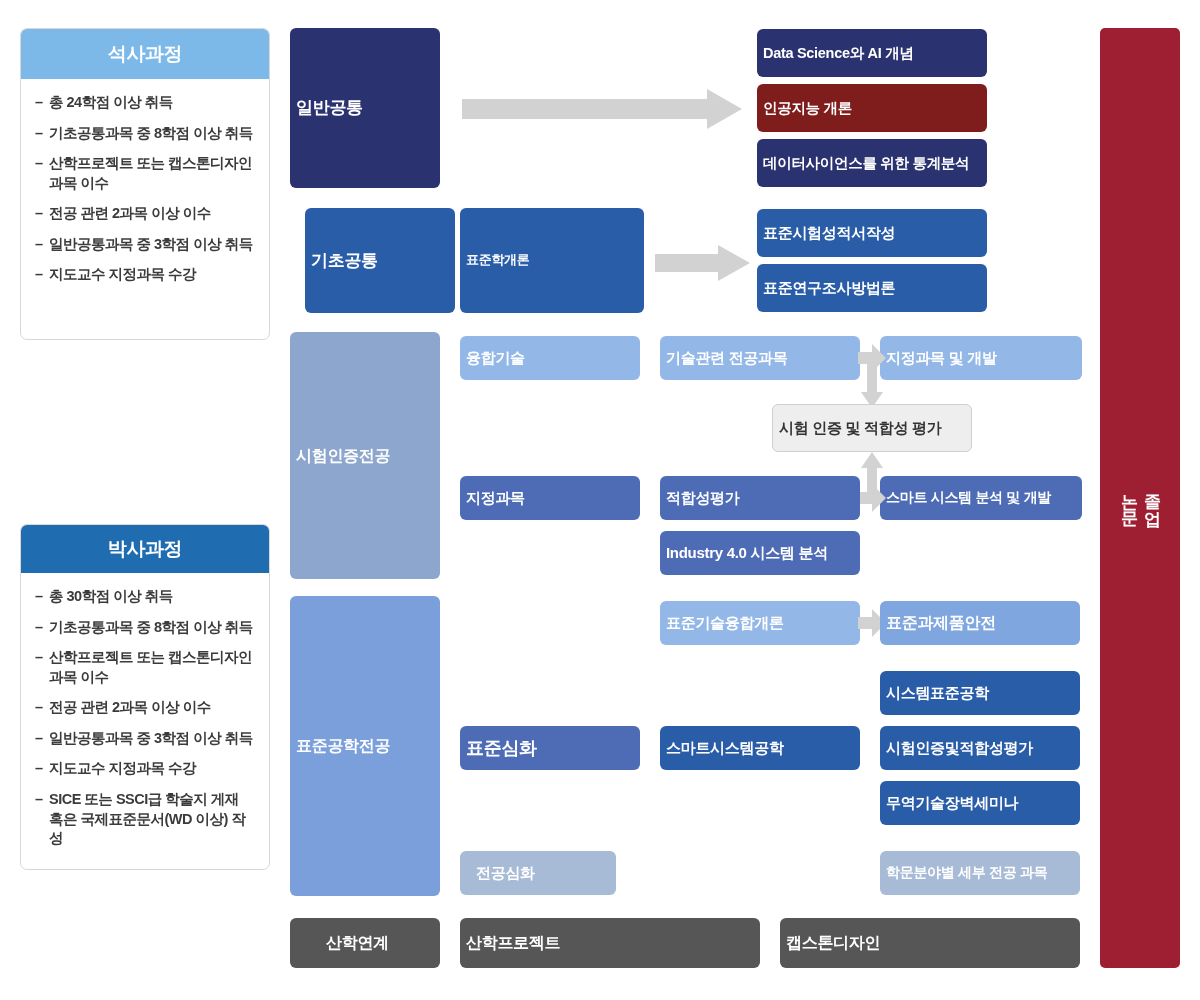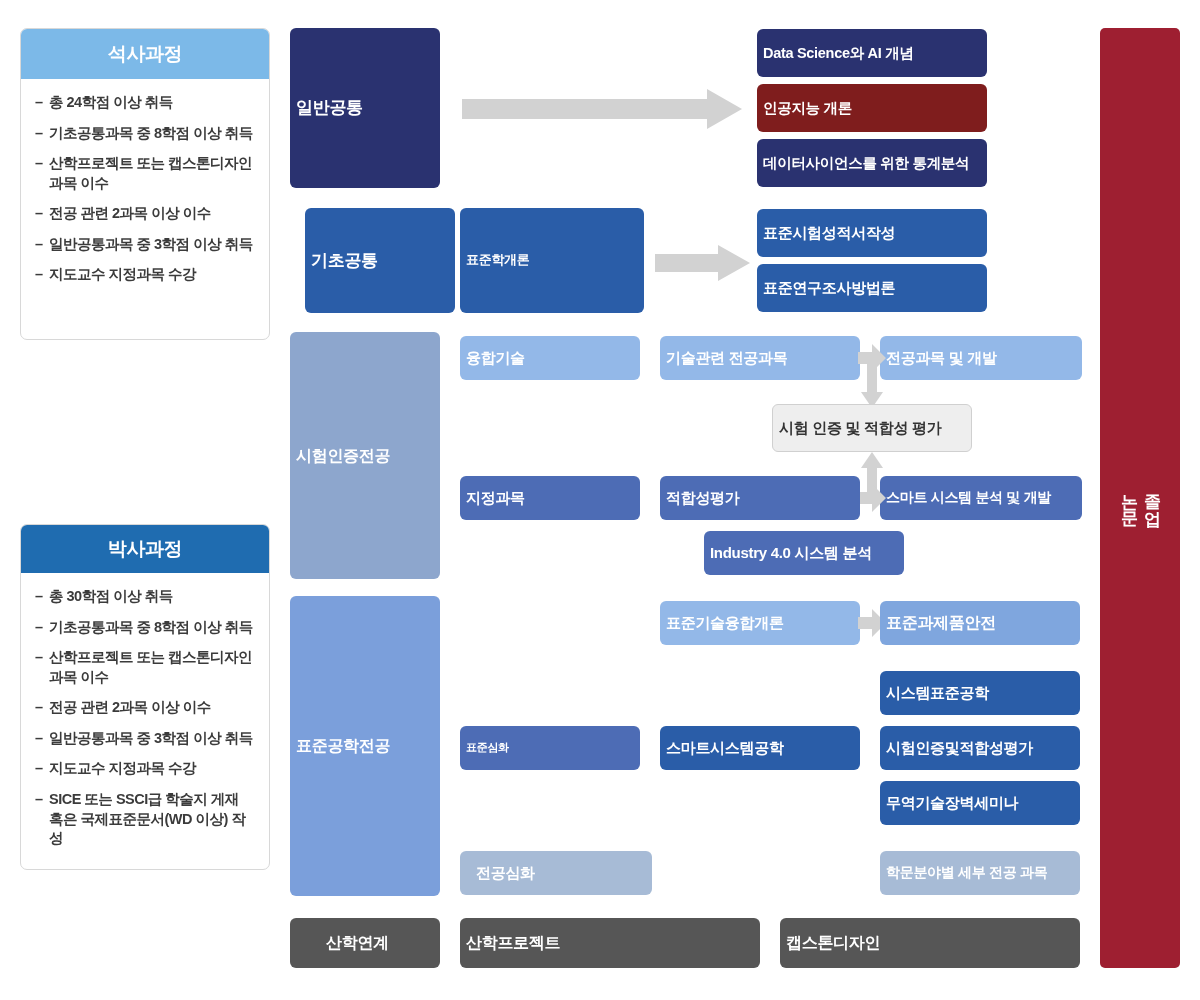--- a/index.html
+++ b/index.html
@@ -222,26 +222,26 @@
   <div class="box" style="left:460px; top:476px; width:180px; height:44px; background:#4d6cb5; font-size:15px;">
     <span>지정과목</span>
   </div>
 
   <div class="box" style="left:660px; top:336px; width:200px; height:44px; background:#93b8e8; font-size:15px;">
     <span>기술관련 전공과목</span>
   </div>
   <div class="box" style="left:660px; top:476px; width:200px; height:44px; background:#4d6cb5; font-size:15px;">
     <span>적합성평가</span>
   </div>
-  <div class="box" style="left:660px; top:531px; width:200px; height:44px; background:#4d6cb5; font-size:15px;margin-left:44px;">
+  <div class="box" style="left:660px; top:531px; width:200px; height:44px; background:#4d6cb5; font-size:15px;">
     <span>Industry 4.0 시스템 분석</span>
   </div>
 
   <div class="box" style="left:880px; top:336px; width:202px; height:44px; background:#93b8e8; font-size:15px;">
-    <span>전공과목 및 개발</span>
+    <span>지정과목 및 개발</span>
   </div>
   <div class="box" style="left:880px; top:476px; width:202px; height:44px; background:#4d6cb5; font-size:14px;">
     <span>스마트 시스템 분석 및 개발</span>
   </div>
 
   <div class="arrow-r" style="left:858px; top:344px; width:28px; height:28px;">
     <svg class="arrow-shape" width="28" height="28" viewBox="0 0 28 28">
       <polygon points="0,8 14,8 14,0 28,14 14,28 14,20 0,20" fill="#d2d2d2"></polygon>
     </svg>
   </div>
@@ -261,24 +261,24 @@
       <polygon points="11,0 22,16 16,16 16,48 6,48 6,16 0,16" fill="#d2d2d2"></polygon>
     </svg>
   </div>
 
   <div class="arrow-r" style="left:860px; top:484px; width:26px; height:28px;">
     <svg class="arrow-shape" width="26" height="28" viewBox="0 0 26 28">
       <polygon points="0,8 12,8 12,0 26,14 12,28 12,20 0,20" fill="#d2d2d2"></polygon>
     </svg>
   </div>
 
-  <div class="box" style="left:460px; top:726px; width:180px; height:44px; background:#4d6cb5; font-size:11px;">
+  <div class="box" style="left:460px; top:726px; width:180px; height:44px; background:#4d6cb5; font-size:18px;">
     <span>표준심화</span>
   </div>
-  <div class="box" style="left:460px; top:851px; width:192px; height:44px; background:#a7bbd6; font-size:15px;padding-left:16px;">
+  <div class="box" style="left:460px; top:851px; width:156px; height:44px; background:#a7bbd6; font-size:15px;padding-left:16px;">
     <span>전공심화</span>
   </div>
 
   <div class="box" style="left:660px; top:601px; width:200px; height:44px; background:#93b8e8; font-size:15px;">
     <span>표준기술융합개론</span>
   </div>
   <div class="box" style="left:660px; top:726px; width:200px; height:44px; background:#2a5da8; font-size:15px;">
     <span>스마트시스템공학</span>
   </div>
 

